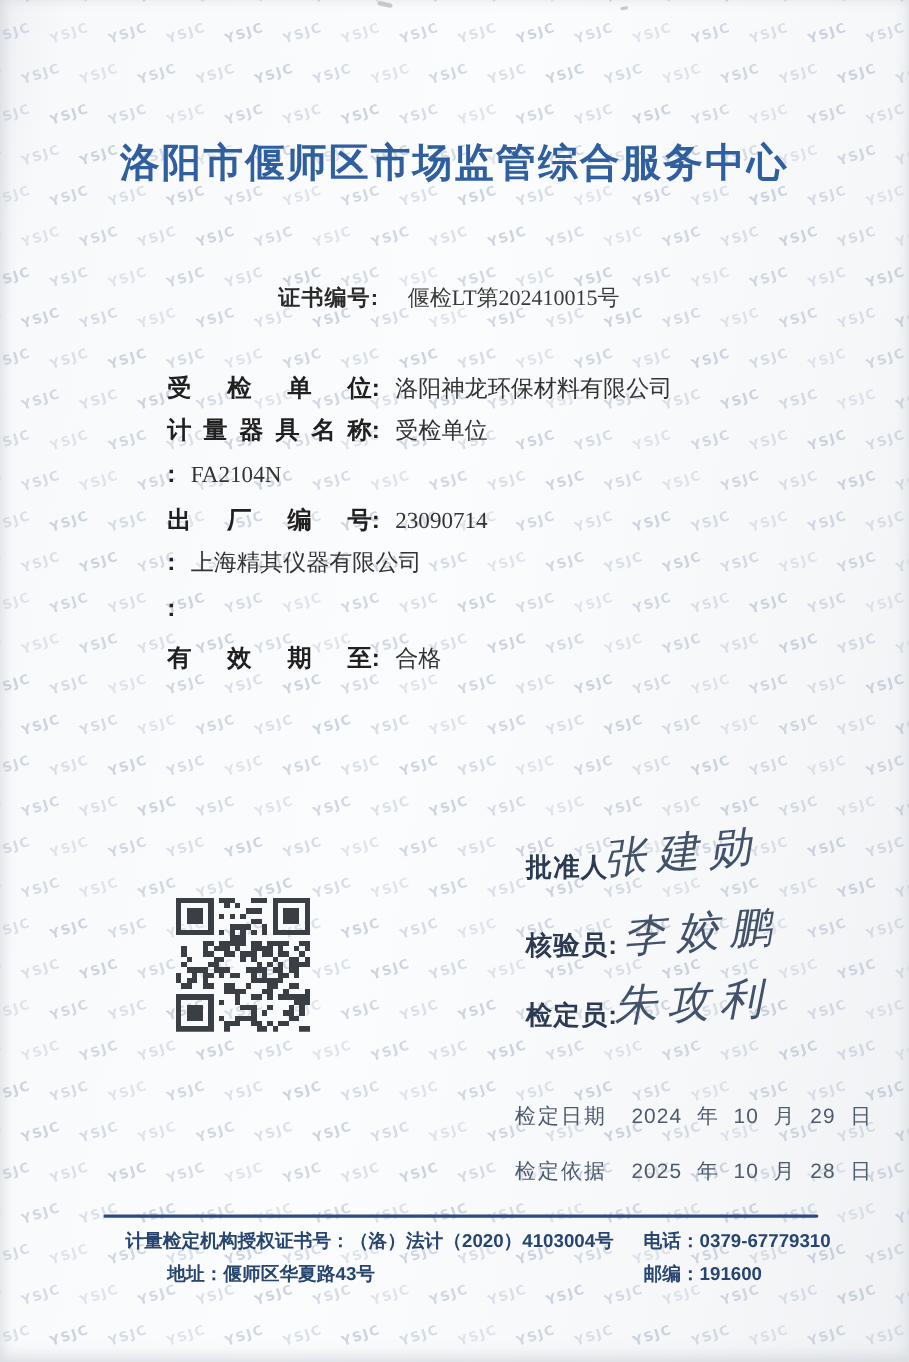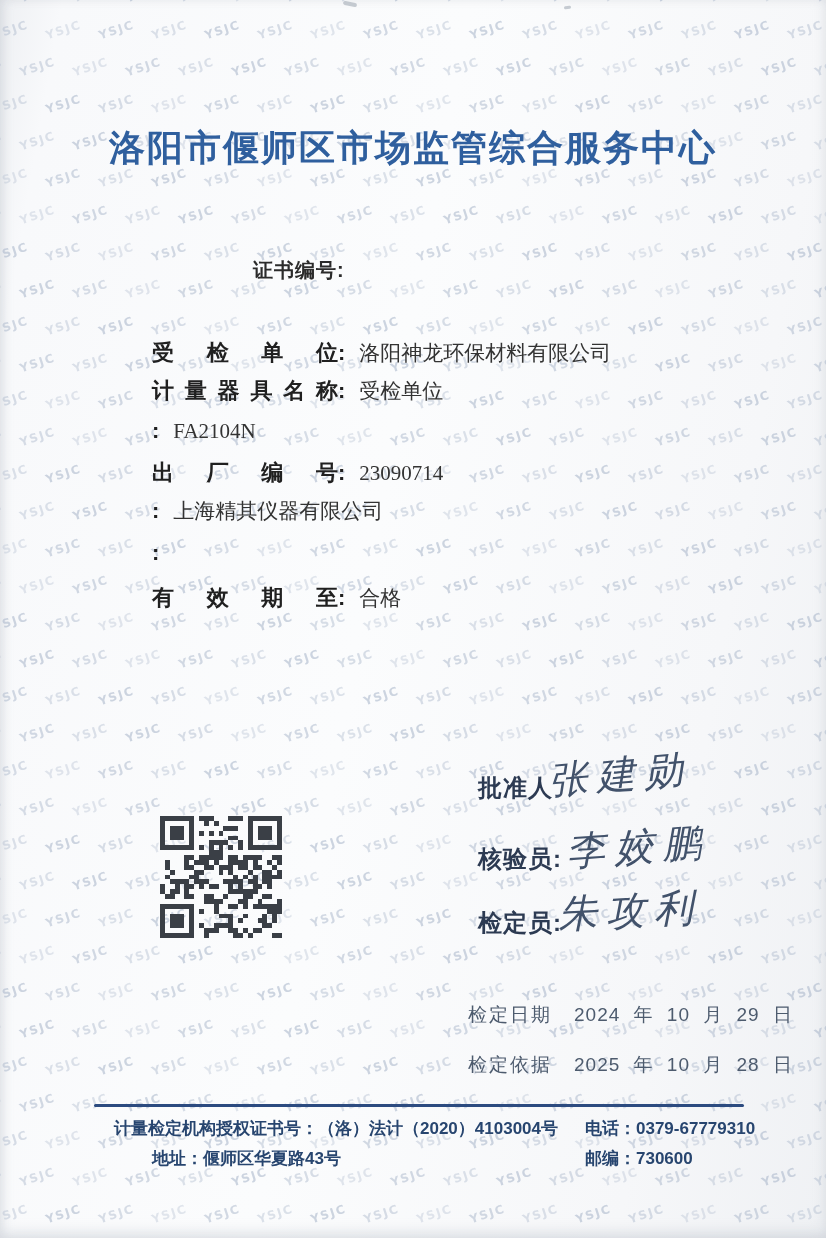--- a/index.html
+++ b/index.html
@@ -657,20 +657,21 @@
 
   <div class="content">
 
     <div class="speck" style="left:343px; top:2px; width:14px; height:4px; transform:rotate(12deg);"></div>
     <div class="speck" style="left:564px; top:6px; width:7px; height:3px; transform:rotate(-8deg);"></div>
 
     <div class="org-title">洛阳市偃师区市场监管综合服务中心</div>
 
     <div class="cert-line">
       <span class="cert-label">证书编号:</span>
+      <span class="cert-value">偃检LT第202410015号</span>
     </div>
 
     <div class="field-row" style="top:338px">
       <span class="flabel">受检单位</span>
         <span class="fcolon">:</span>
       <span class="fvalue">洛阳神龙环保材料有限公司</span>
     </div>
     <div class="field-row" style="top:376px">
       <span class="flabel">计量器具名称</span>
         <span class="fcolon">:</span>
@@ -1022,16 +1023,16 @@
     <div class="footer-line fl1a">
       <span>计量检定机构授权证书号：</span><span>（洛）法计（2020）4103004号</span>
     </div>
     <div class="footer-line fl1b">
       <span>电话：</span><span>0379-67779310</span>
     </div>
     <div class="footer-line fl2a">
       <span>地址：</span><span>偃师区华夏路43号</span>
     </div>
     <div class="footer-line fl2b">
-      <span>邮编：</span><span>730600</span>
+      <span>邮编：</span><span>191600</span>
     </div>
   </div>
 </div>
 
 </body></html>

